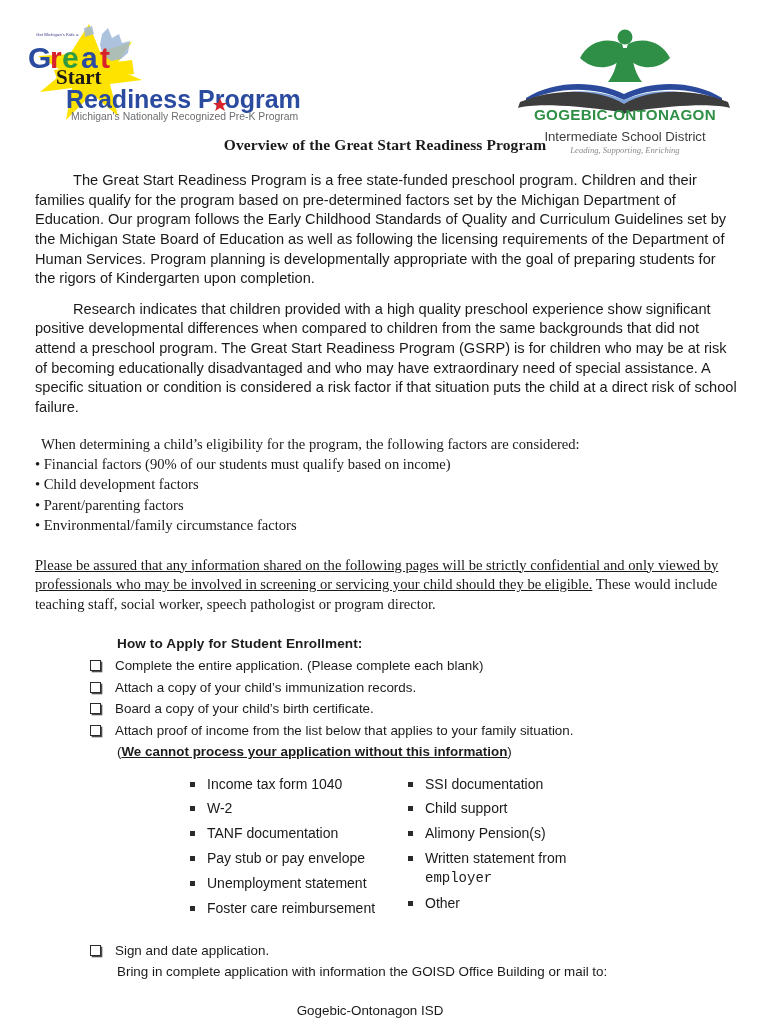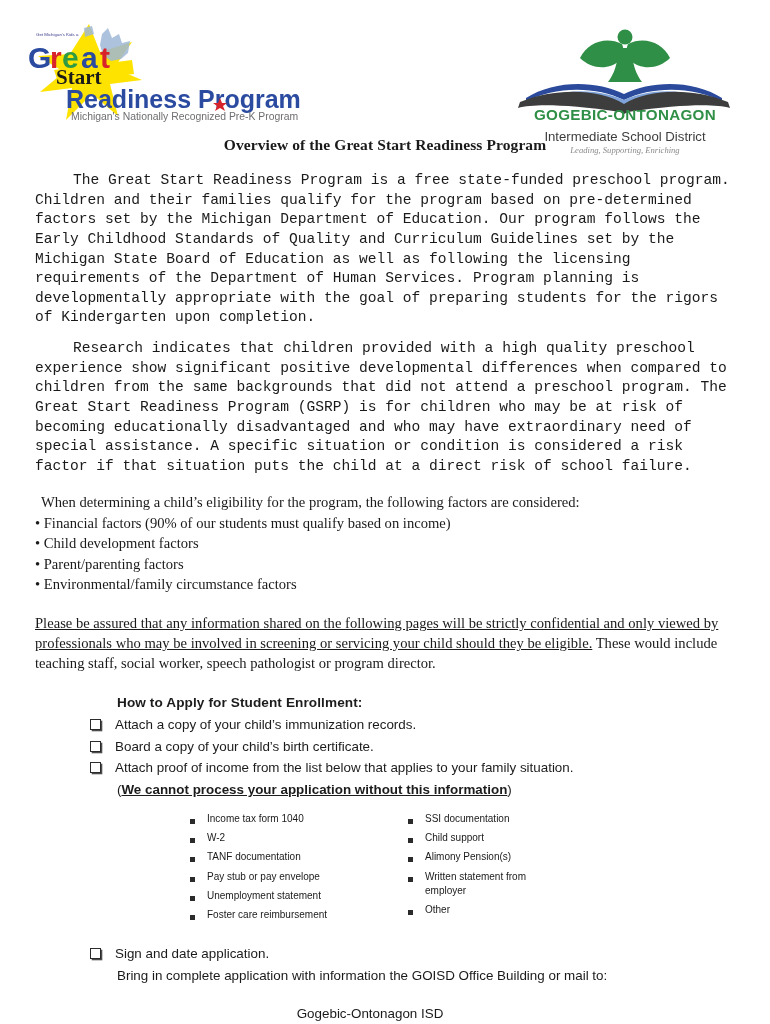--- a/index.html
+++ b/index.html
@@ -38,21 +38,21 @@
     text-align: center;
     font-weight: bold;
     font-size: 15.5px;
     letter-spacing: 0.1px;
     margin: 6px 0 0 0;
     font-family: "Liberation Serif", serif;
   }
 
   
   .body-serif {
-    font-family: Liberation Mono, monospace;
+    font-family: Liberation Sans, sans-serif;
     font-size: 14.6px;
     line-height: 1.345;
     text-align: left;
   }
   .para {
     margin: 0;
     padding: 0 32px 0 35px;
   }
   .para.first { margin-top: 17px; text-indent: 38px; }
   .para.second { margin-top: 11px; text-indent: 38px; }
@@ -114,38 +114,38 @@
     line-height: 1.3;
   }
   .bold { font-weight: bold; }
 
   
   .doc-columns {
     display: flex;
     margin-top: 14px;
     padding-left: 190px;
     font-family: "Liberation Sans", sans-serif;
-    font-size: 10px;
+    font-size: 14px;
   }
   .doc-col { width: 218px; }
   .doc-item {
     display: flex;
     align-items: flex-start;
     line-height: 1.42;
     margin-bottom: 5px;
   }
   .sq-bullet {
     width: 5px; height: 5px;
     background: #2b2b2b;
     flex: 0 0 auto;
     margin-top: 7px;
     margin-right: 12px;
   }
   .doc-item-text { flex: 1 1 auto; }
-  .doc-item.continuation { margin-top: -5px; }
+  .doc-item.continuation { margin-top: -5px; font-family: Liberation Mono, monospace; }
   .doc-item.continuation .sq-bullet { background: transparent; }
 
   
   .sign-block {
     margin-top: 18px;
     font-family: "Liberation Sans", sans-serif;
     font-size: 13.4px;
   }
   .bring-line {
     padding-left: 117px;
@@ -243,20 +243,24 @@
 
   <div class="assured-block">
     <span class="u">Please be assured that any information shared on the following pages will be strictly confidential and only viewed by professionals who may be involved in screening or servicing your child should they be eligible.</span><span> These would include teaching staff, social worker, speech pathologist or program director.</span>
   </div>
 
   <div class="apply-section">
     <div class="apply-heading">How to Apply for Student Enrollment:</div>
 
     <div class="check-row">
       <span class="checkbox"></span>
+      <span class="check-text">Complete the entire application. (Please complete each blank)</span>
+    </div>
+    <div class="check-row">
+      <span class="checkbox"></span>
       <span class="check-text">Attach a copy of your child’s immunization records.</span>
     </div>
     <div class="check-row">
       <span class="checkbox"></span>
       <span class="check-text">Board a copy of your child’s birth certificate.</span>
     </div>
     <div class="check-row">
       <span class="checkbox"></span>
       <span class="check-text">Attach proof of income from the list below that applies to your family situation.</span>
     </div>

